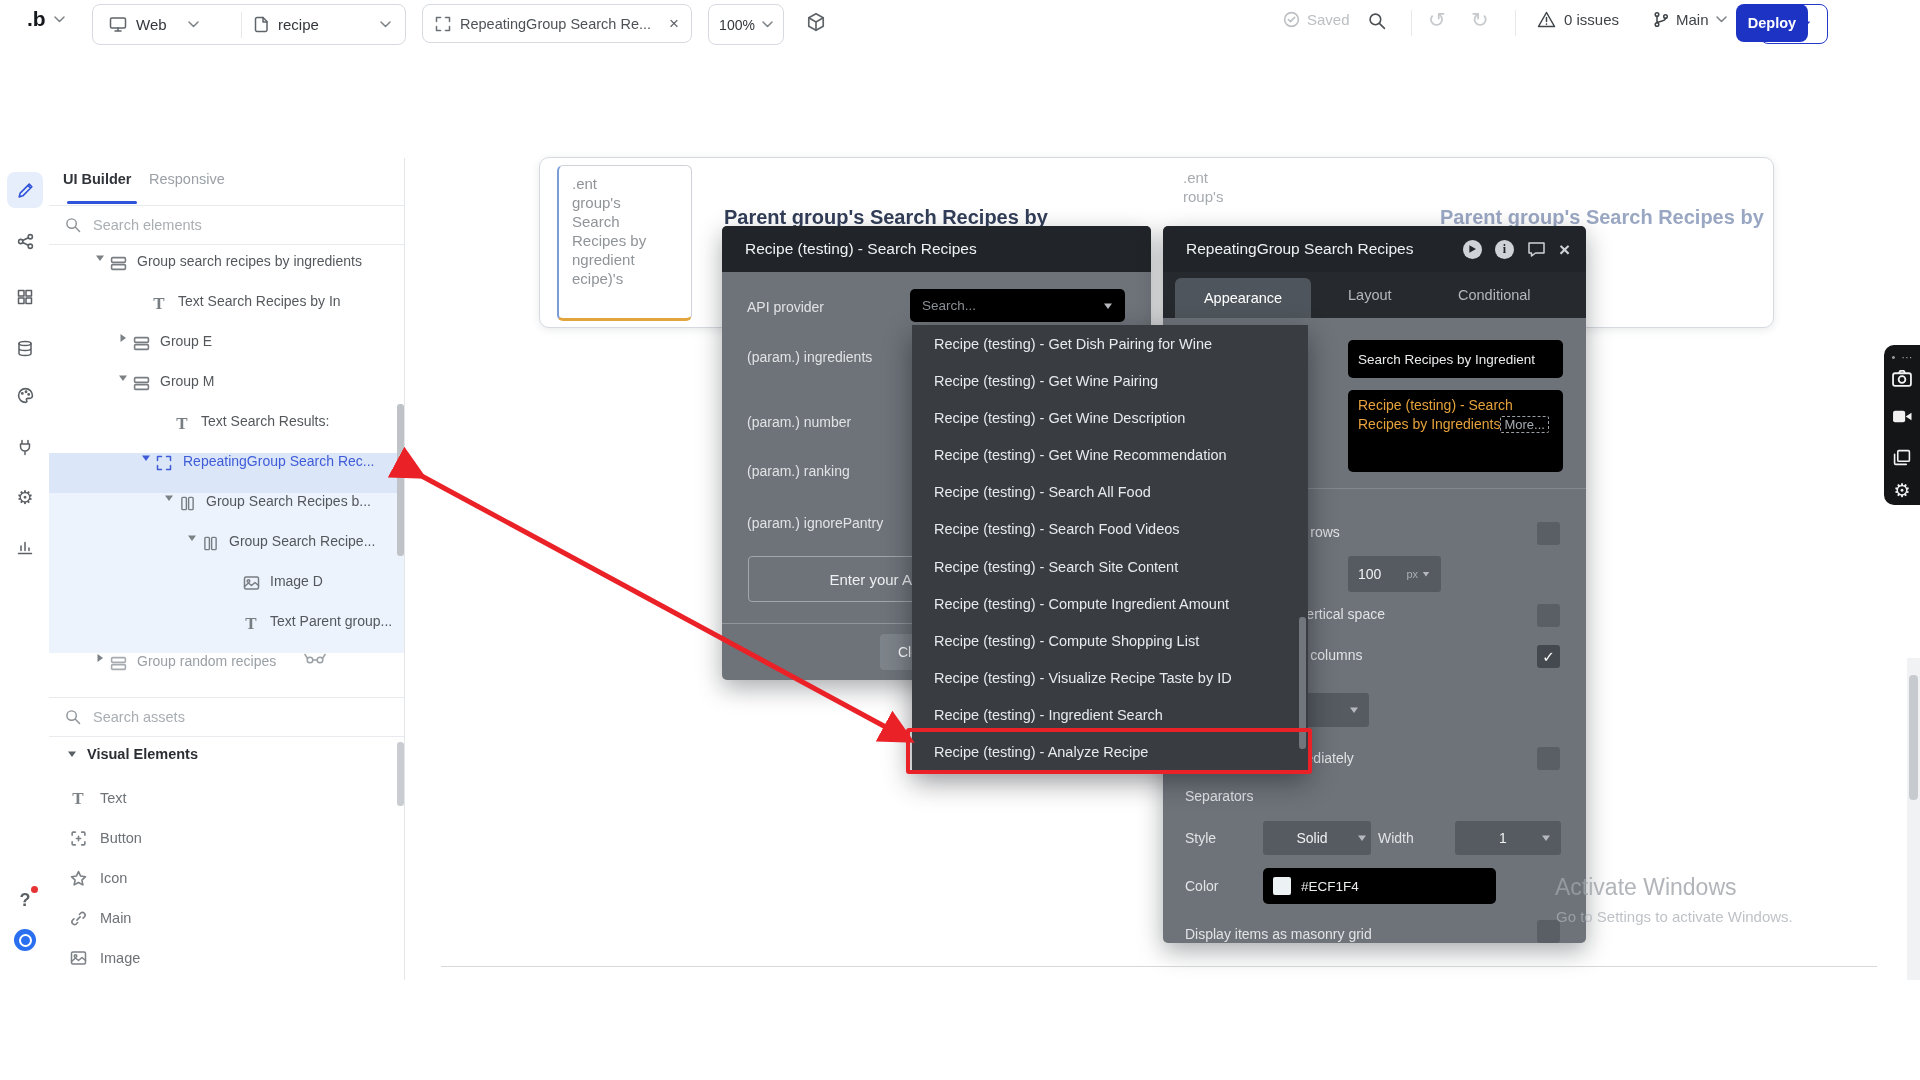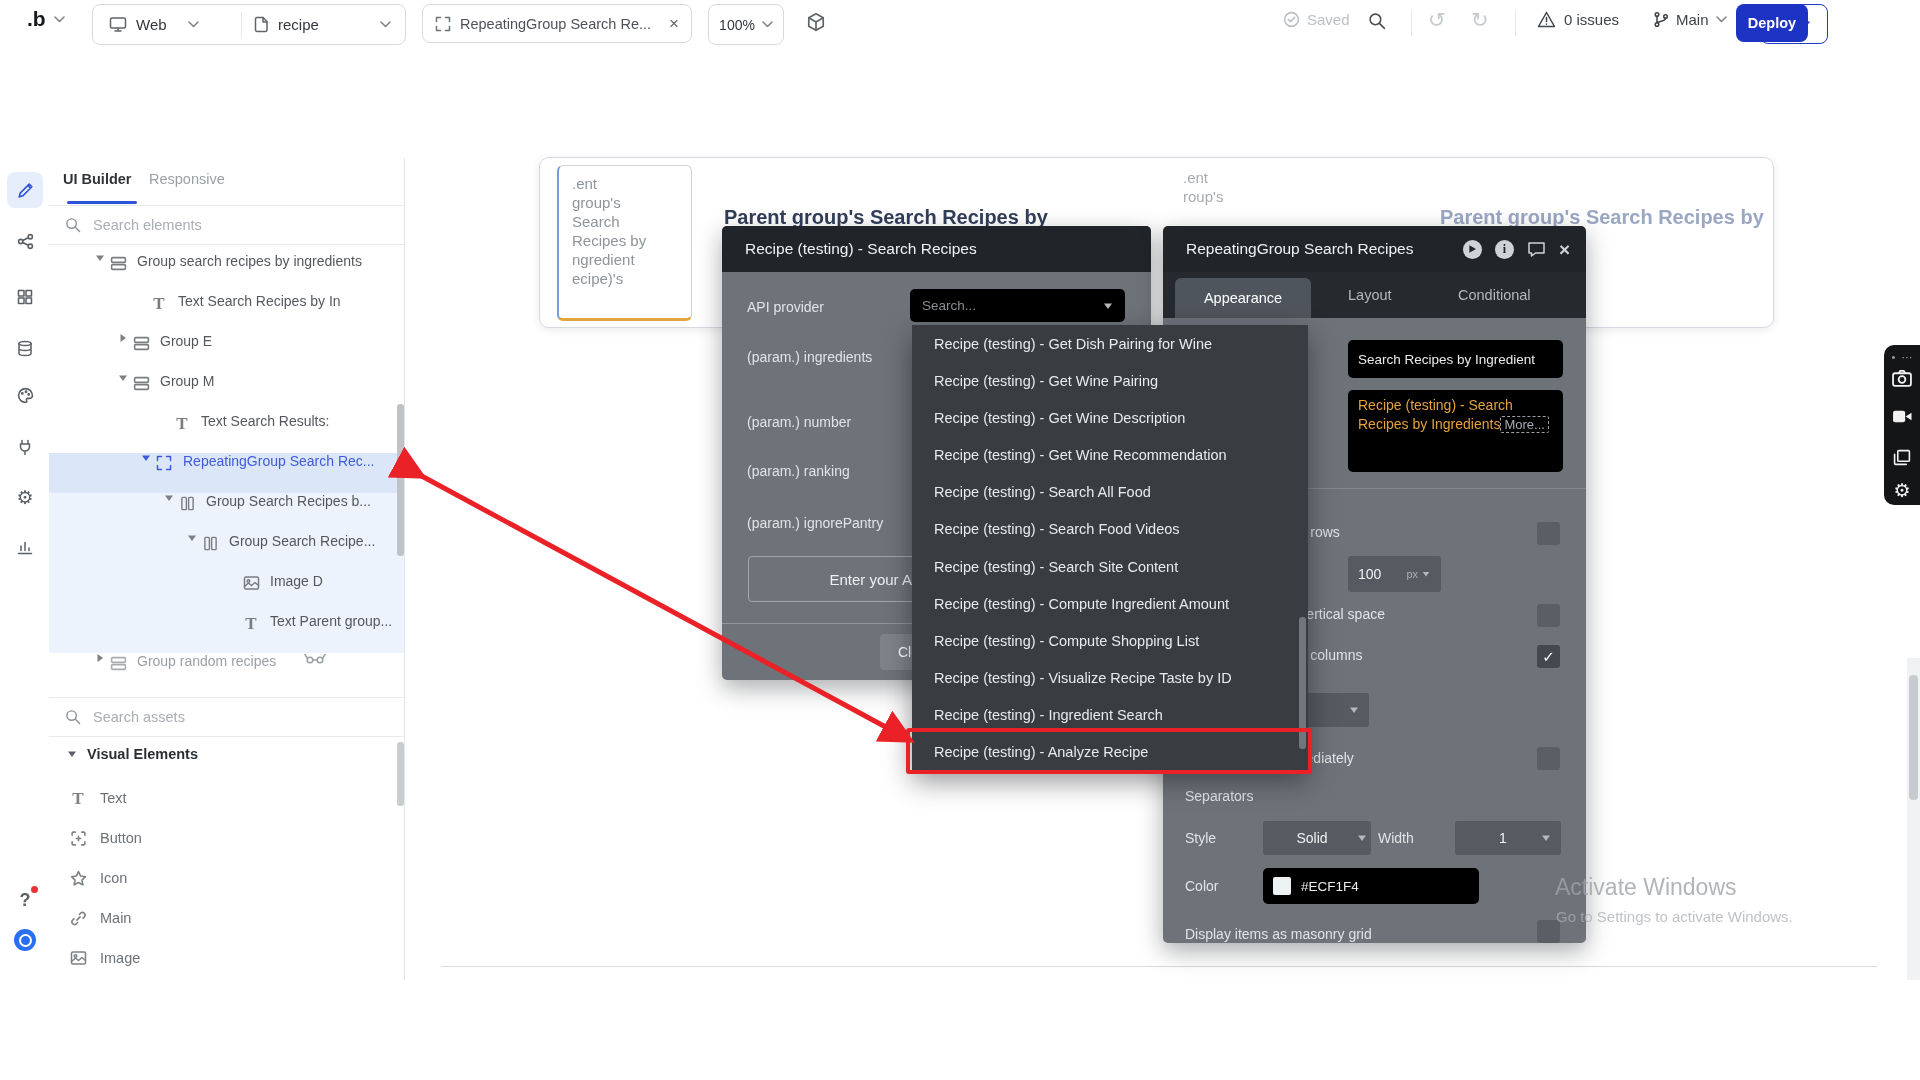--- a/index.html
+++ b/index.html
@@ -645,21 +645,21 @@
     <div class="plabel" style="left:215px;top:602px">Width</div>
     <div class="ltbox" style="left:292px;top:595px;width:106px;height:34px;padding:0 10px">
       <span style="margin:0 auto">1</span>
       <span class="icon" style="color:#b5b9bd">
           <svg width="10" height="10" viewBox="0 0 10 10">
             <path d="M1 2.5h8L5 8z" fill="currentColor"></path>
           </svg>
         </span>
     </div>
     <div class="plabel" style="left:22px;top:650px">Color</div>
-    <div class="dkbox" style="left:100px;top:642px;width:216px;height:36px;padding:0 10px;gap:10px">
+    <div class="dkbox" style="left:100px;top:642px;width:233px;height:36px;padding:0 10px;gap:10px">
       <span style="width:18px;height:18px;background:#ECF1F4;border-radius:2px;display:inline-block"></span>
       <span>#ECF1F4</span>
     </div>
     <div class="plabel" style="left:22px;top:698px">Display items as masonry grid</div>
     <div class="cb" style="left:374px;top:694px"></div>
   </div>
 
   <div class="dropdown">
 
   <div class="dd-item">

